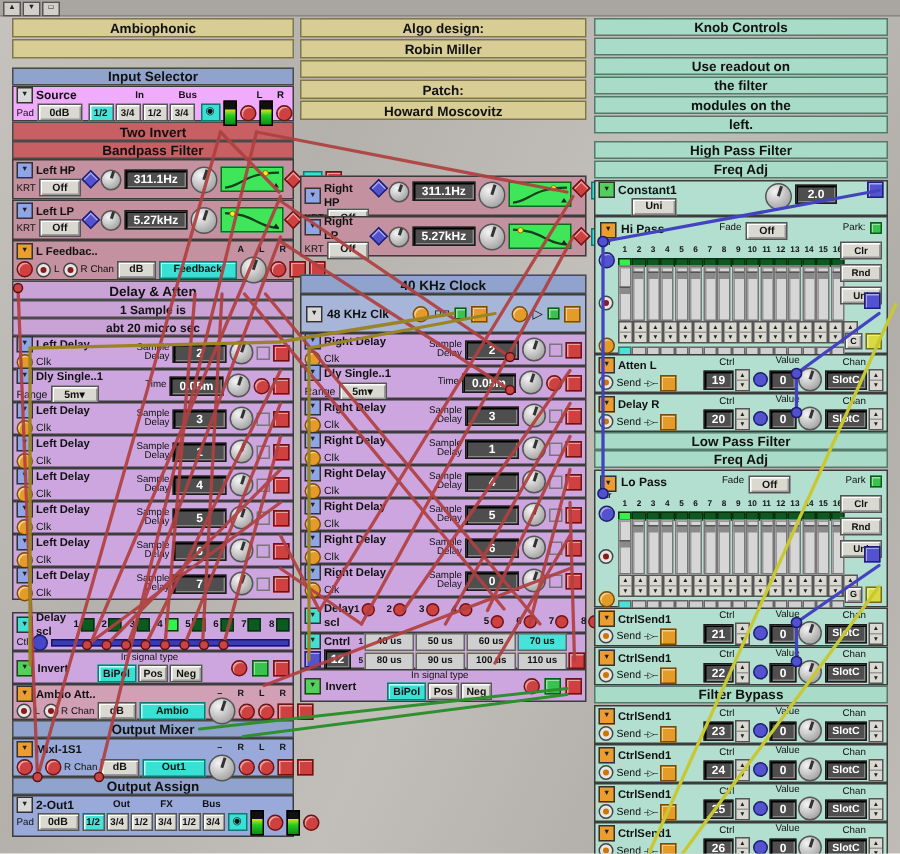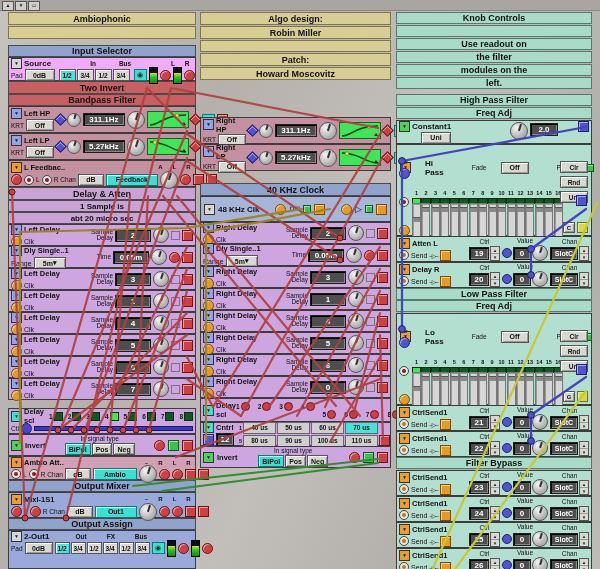--- a/index.html
+++ b/index.html
@@ -56,21 +56,21 @@
   .pow{width:11px;height:10px;background:#3be0d4;border:1px solid #0d7a72;font-size:7px;line-height:9px;text-align:center;flex:0 0 auto}
   .pow::after{content:"◉"}
   .graph{width:40px;height:15px;background:#3fe65a;border:1px solid #116622;flex:0 0 auto}
   .twol{display:flex;flex-direction:column;align-items:flex-end;line-height:6px;font-size:6.5px}
   .spin{width:8px;height:13px;background:#d9d9d1;border:1px solid #555;display:flex;flex-direction:column;flex:0 0 auto}
   .spin i{flex:1;font-style:normal;font-size:5px;line-height:6px;text-align:center;color:#222;border-bottom:1px solid #999}
   .spin i:last-child{border-bottom:none}
   .spin i.u::after{content:"▴"}.spin i.d::after{content:"▾"}
   
   .bank{position:relative}
-  .btitle{height:13px;display:flex;align-items:center;gap:14px;padding:16px 3px}
+  .btitle{height:13px;display:flex;align-items:flex-start;gap:3px;padding:3px 3px}
   .brow{display:flex;margin-left:15px;margin-right:28px;justify-content:space-between}
   .bnums{height:8px}
   .bnums span{width:9px;font-size:5.5px;text-align:center;font-weight:bold}
   .bleds{height:5px}
   .bleds b{width:8px;height:4px;background:#0d5a20;border:1px solid #053310}
   .bleds [data-i="0"]{background:#35f04a}
   .bslid{height:37px}
   .track{width:7px;height:35px;background:#d6d6d6;border:1px solid #777;box-shadow:inset 1px 1px 0 #999;position:relative}
   .track i{position:absolute;left:0;right:0;top:3px;height:4px;background:#8a8a8a;border-top:1px solid #555}
   .bslid [data-i="0"] i{top:13px}
@@ -548,21 +548,21 @@
       <span class="knob k16"></span>
       <span class="psq red rnd"></span>
       <span class="psq red rnd"></span>
       <span class="psq red"></span>
       <span class="psq red"></span>
     </div>
   </div>
 
   <div class="hrow hblue" style="height:12px">Output Assign</div>
 
-  <div class="mod bgmix" style="height:39px">
+  <div class="mod bgmix" style="height:28px">
     <div class="ln" style="height:11px">
       <span class="micon"></span>
       <span class="b" style="font-size:8px">2-Out1</span>
       <span class="sp"></span>
       <span class="l6 b" style="width:28px;text-align:center">Out</span>
       <span class="l6 b" style="width:28px;text-align:center">FX</span>
       <span class="l6 b" style="width:28px;text-align:center">Bus</span>
       <span style="width:36px"></span>
     </div>
     <div class="ln" style="height:12px">
@@ -590,21 +590,21 @@
 </div>
 
 <div class="col" id="colM">
   <div class="hrow tan" style="height:13px">Algo design:</div>
   <div class="hrow tan" style="height:13px">Robin Miller</div>
   <div class="hrow tan" style="height:12px"></div>
   <div class="hrow tan" style="height:13px">Patch:</div>
   <div class="hrow tan" style="height:13px">Howard Moscovitz</div>
   <div class="gap" style="height:36px"></div>
 
-  <div class="mod bgpink" style="height:27px;display:flex;align-items:center;gap:2px;padding:3px 2px">
+  <div class="mod bgpink" style="height:27px;display:flex;align-items:flex-start;gap:2px;padding:3px 2px">
     <div style="width:48px">
       <div class="ln" style="padding:0">
           <span class="micon mbl"></span>
           <span class="b" style="font-size:7.5px">Right HP</span>
         </div>
       <div class="ln" style="padding:0">
           <span class="l6">KRT</span>
           <span class="gbtn" style="width:20px">Off</span>
         </div>
     </div>

